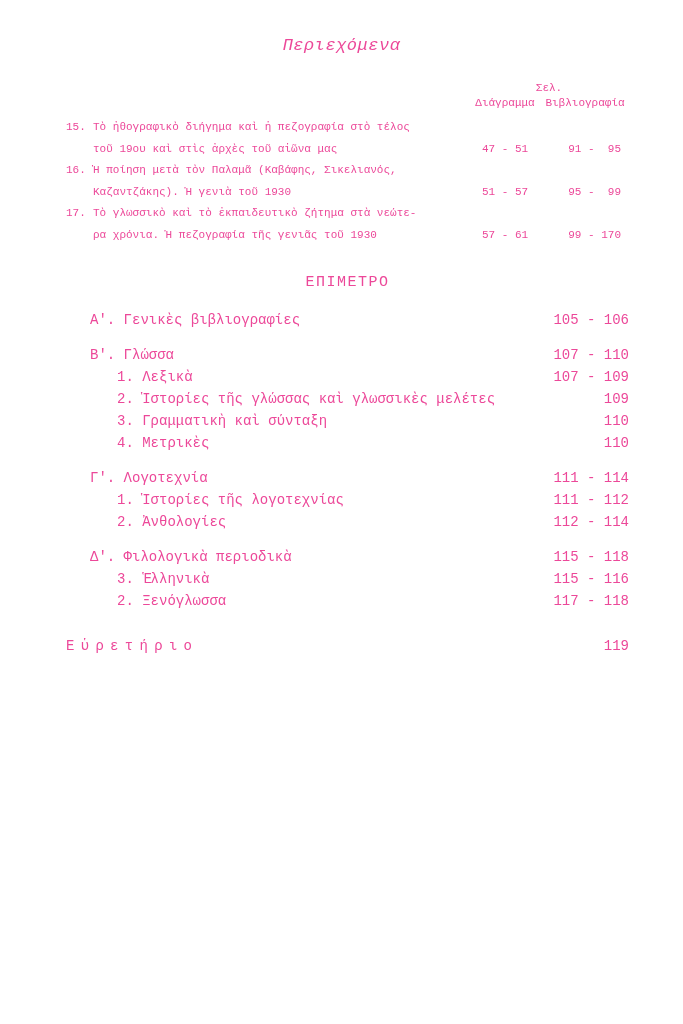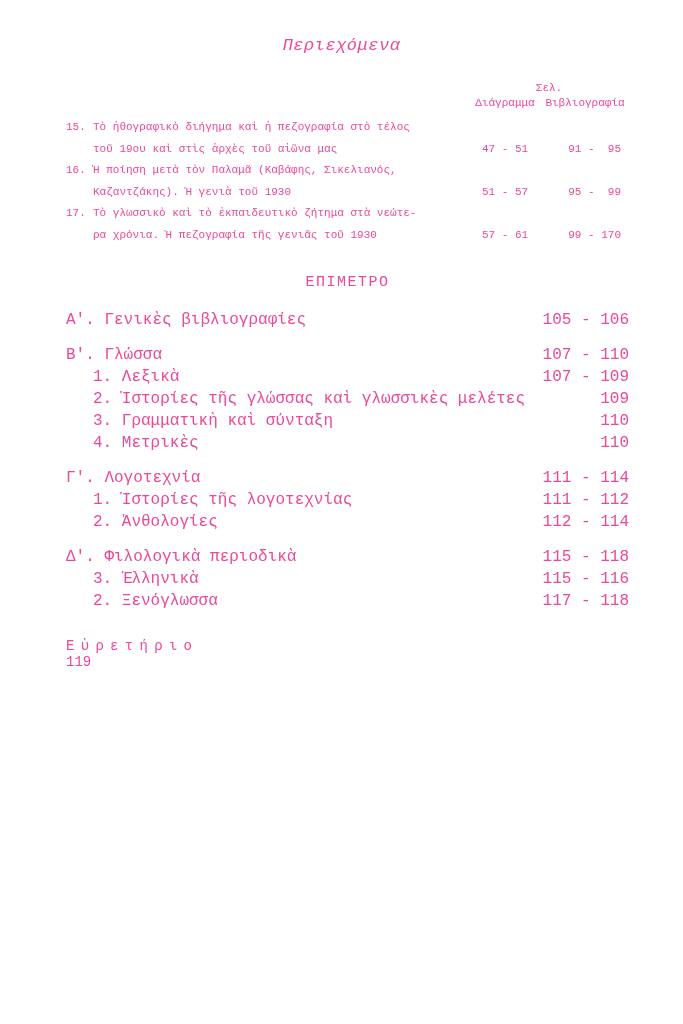--- a/index.html
+++ b/index.html
@@ -49,33 +49,32 @@
 
   
   .epimetro-heading {
     text-align: center;
     font-size: 15px;
     letter-spacing: 1.5px;
     margin: 28px 0 18px;
   }
 
   
-  .sections { font-size: 16px; line-height: 22px; }
+  .sections { font-size: 14px; line-height: 22px; margin-left: 24px; }
   .section { margin-bottom: 13px; }
   .sec-row, .sub-row { display: flex; justify-content: space-between; }
   .sub-row { padding-left: 27px; }
   .sec-pages, .sub-pages { white-space: pre; padding-left: 10px; }
 
   
   .index-row {
     display: flex;
     justify-content: space-between;
     margin-top: 26px;
     font-size: 14px;
-    flex-direction: column;
   }
   .index-label { letter-spacing: 0.45em; }
 </style>
 </head>
 <body>
 
 <div class="page">
 
   <div class="page-title">Περιεχόμενα</div>
 

